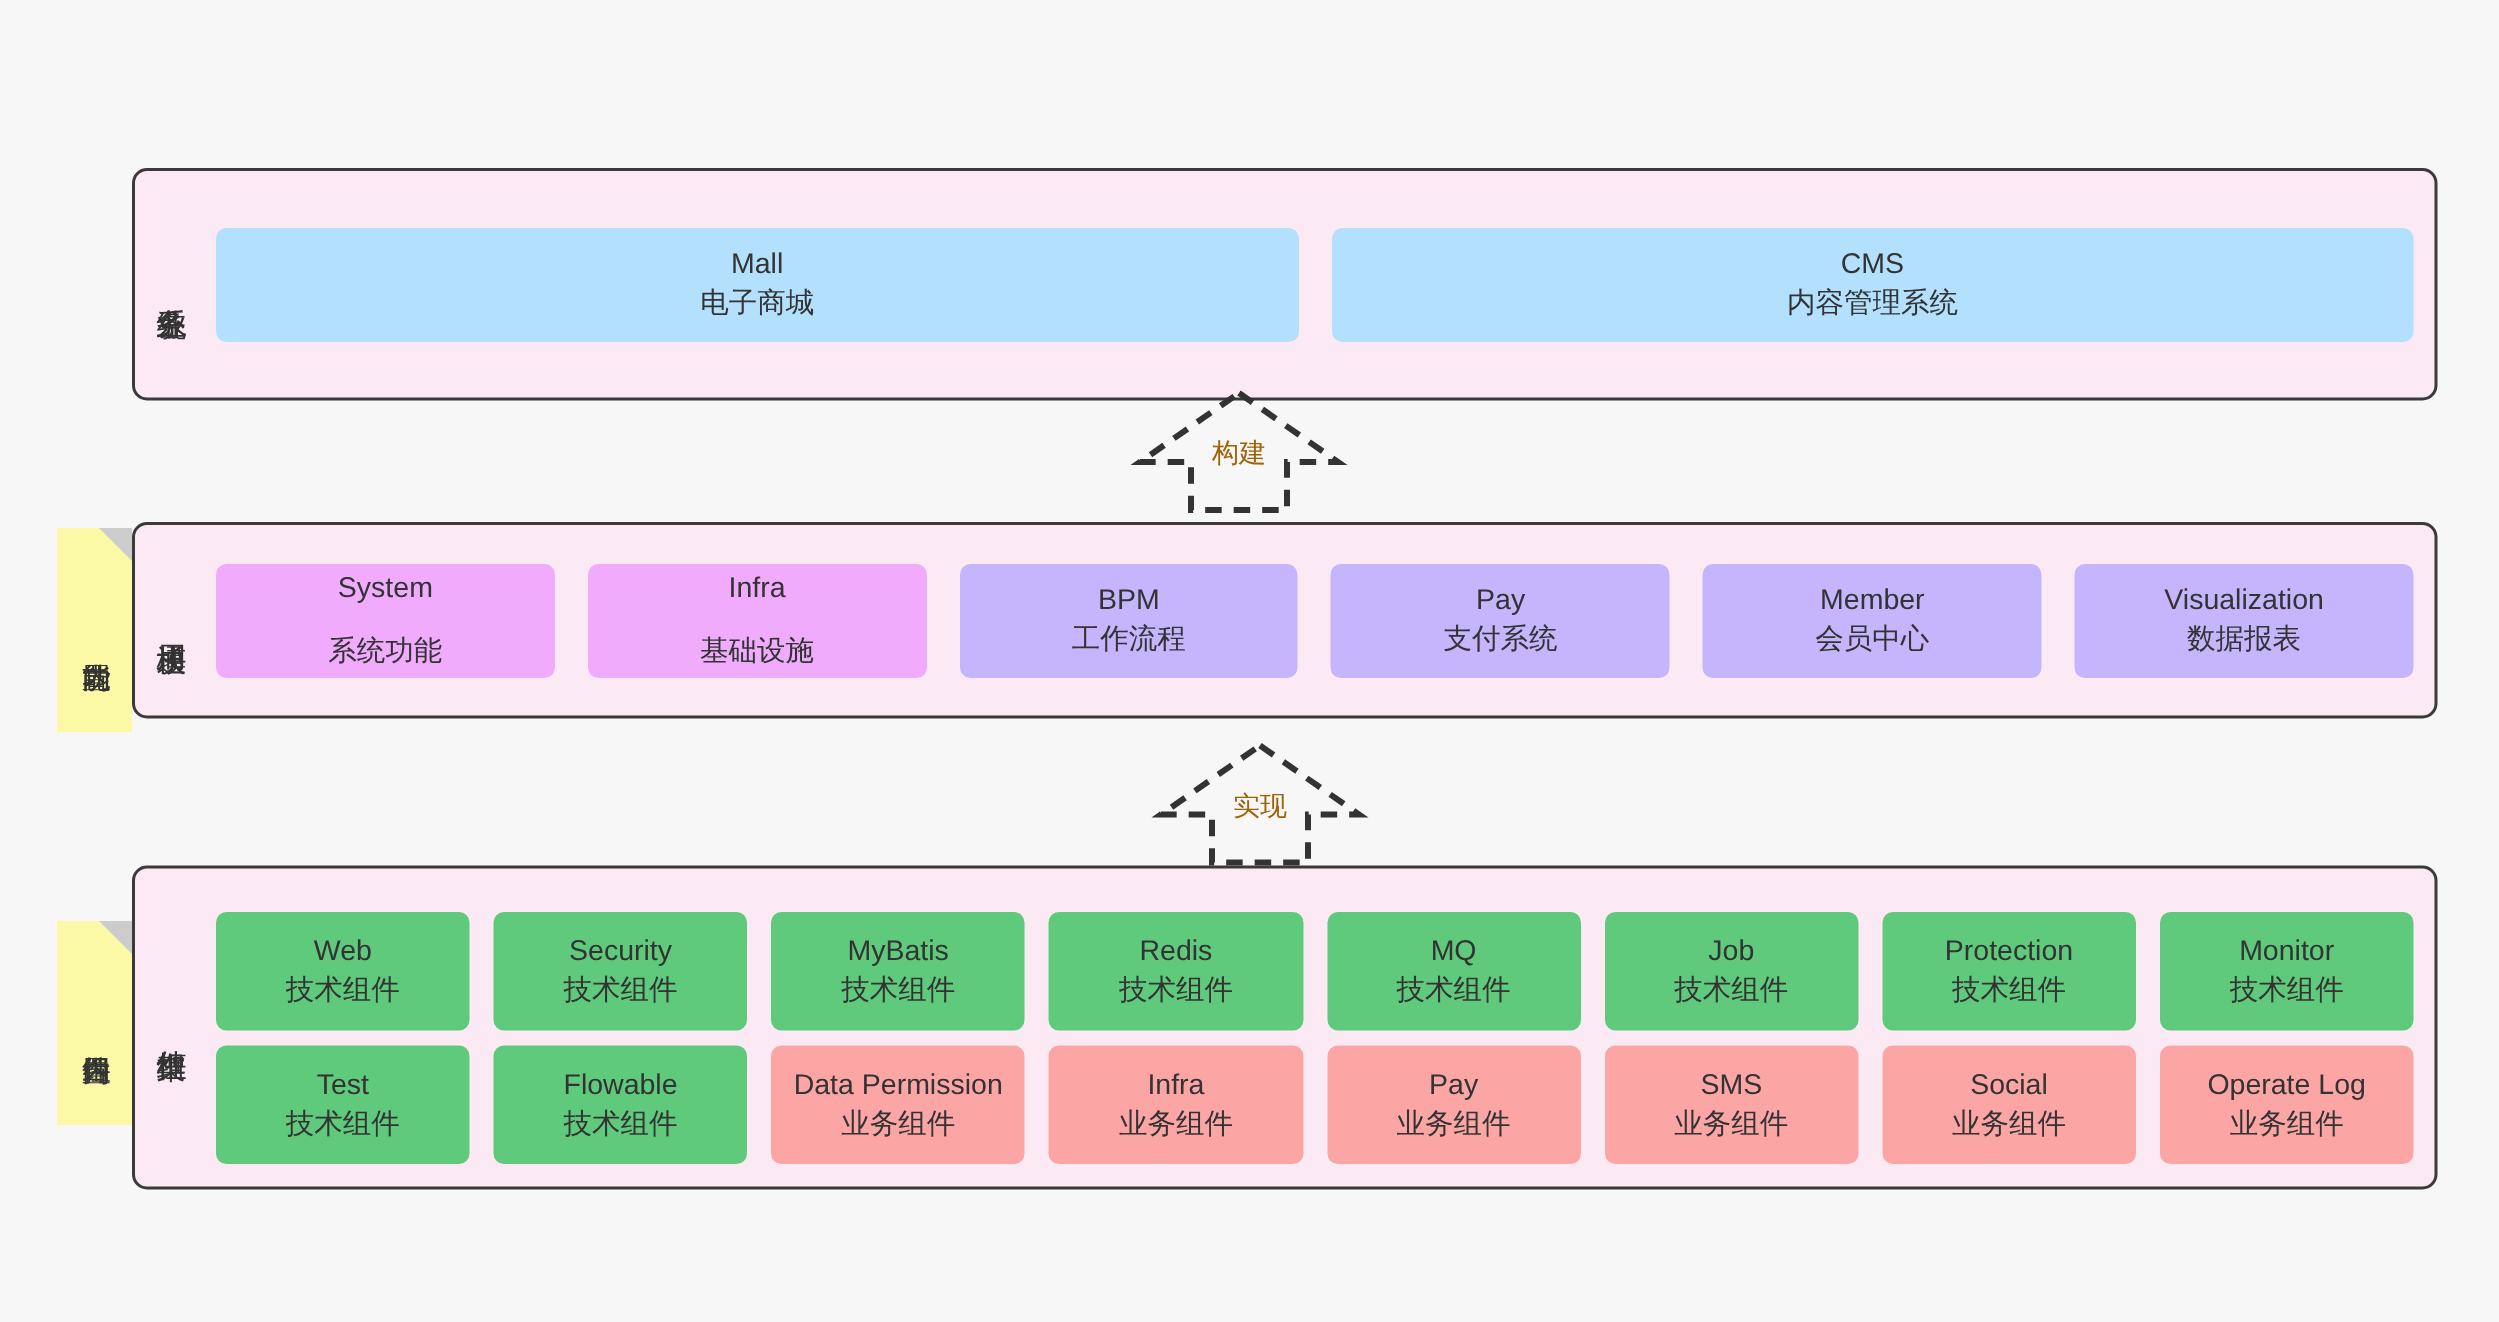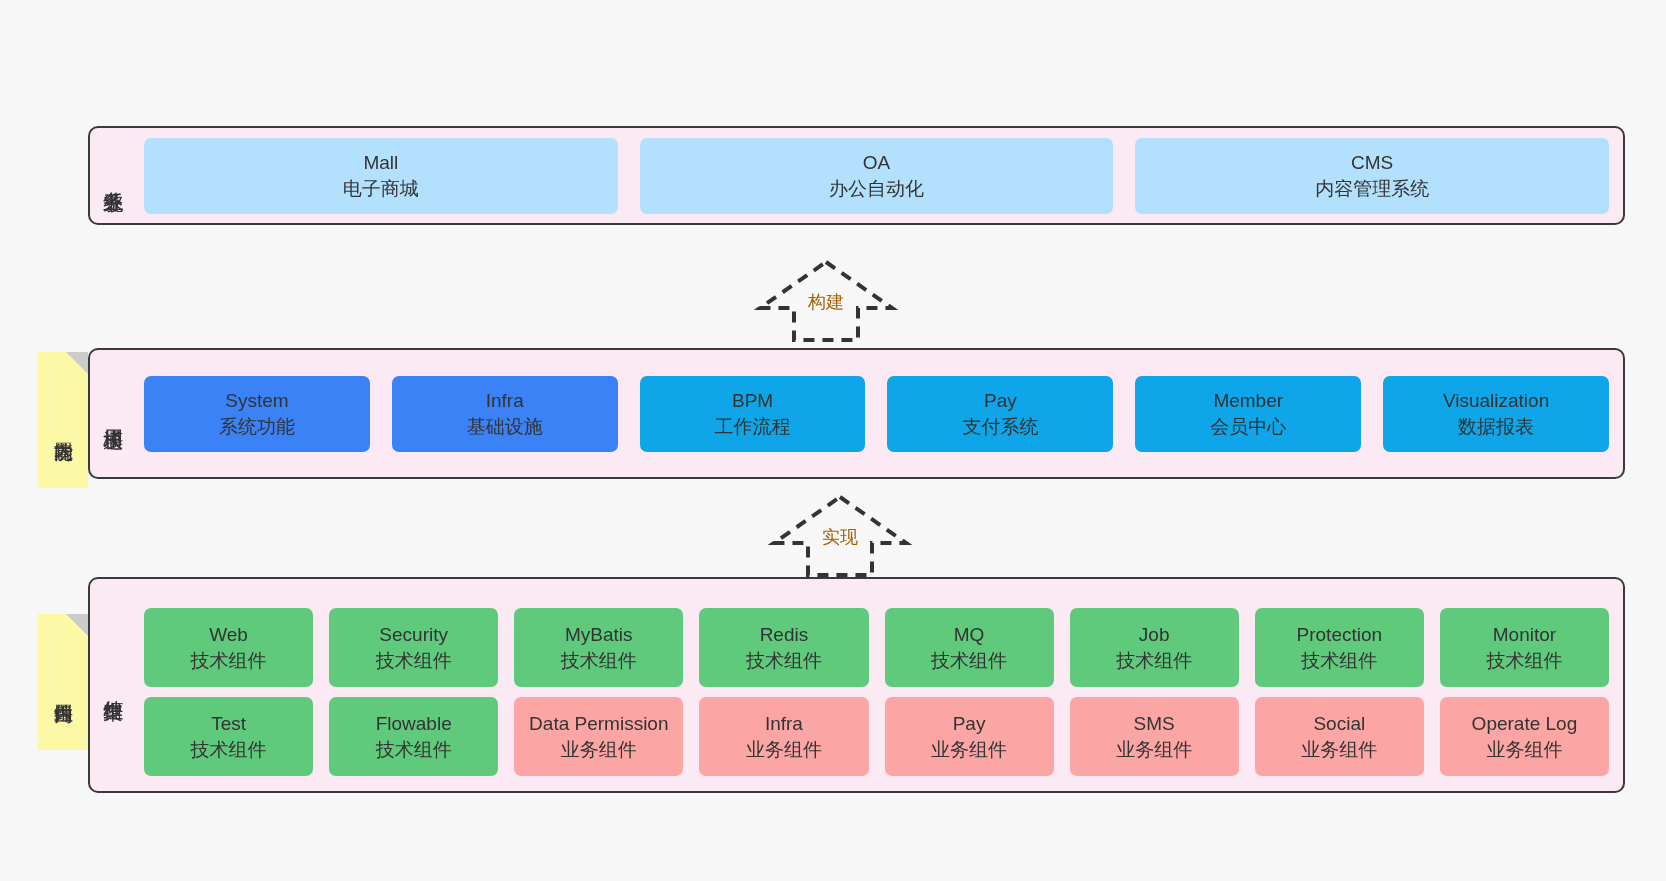--- a/index.html
+++ b/index.html
@@ -71,42 +71,42 @@
     line-height: 1.32;
     color: #333333;
     padding: 4px 6px;
     user-select: none;
   }
   .card .ln { display: block; }
 
   
   #layer-business {
     left: 88px;
-    top: 126px;
+    top: 112px;
     width: 1537px;
-    height: 99px;
+    height: 155px;
     justify-content: center;
   }
   #layer-business .card {
     background: #b3e0fd;
     height: 76px;
   }
 
   
   #layer-modules {
     left: 88px;
     top: 348px;
     width: 1537px;
     height: 131px;
   }
   #layer-modules .card {
     height: 76px;
   }
-  .card-red   { background: #3b82f6; }
-  .card-pink  { background: #0ea5e9; }
+  .card-red   { background: #f0abfc; justify-content: space-between; }
+  .card-pink  { background: #c4b5fd; }
 
   
   #layer-framework {
     left: 88px;
     top: 577px;
     width: 1537px;
     height: 216px;
   }
   #layer-framework .layer-body { gap: 10px; padding-top: 24px; padding-bottom: 10px;}
   #layer-framework .row { gap: 16px; }
@@ -179,24 +179,20 @@
 
 <div class="layer" id="layer-business">
   <div class="layer-title">业务系统</div>
   <div class="layer-body">
     <div class="row">
       <div class="card">
         <span class="ln">Mall</span>
         <span class="ln">电子商城</span>
       </div>
       <div class="card">
-        <span class="ln">OA</span>
-        <span class="ln">办公自动化</span>
-      </div>
-      <div class="card">
         <span class="ln">CMS</span>
         <span class="ln">内容管理系统</span>
       </div>
     </div>
   </div>
 </div>
 
 <div class="arrow" id="arrow-build">
   <svg width="136" height="82" viewBox="0 0 136 82" fill="none" aria-hidden="true">
     <path d="M68 2 L134 48 L100 48 L100 80 L36 80 L36 48 L2 48 Z" stroke="#333333" stroke-width="4" stroke-dasharray="11 8" fill="none" stroke-linejoin="miter"></path>

